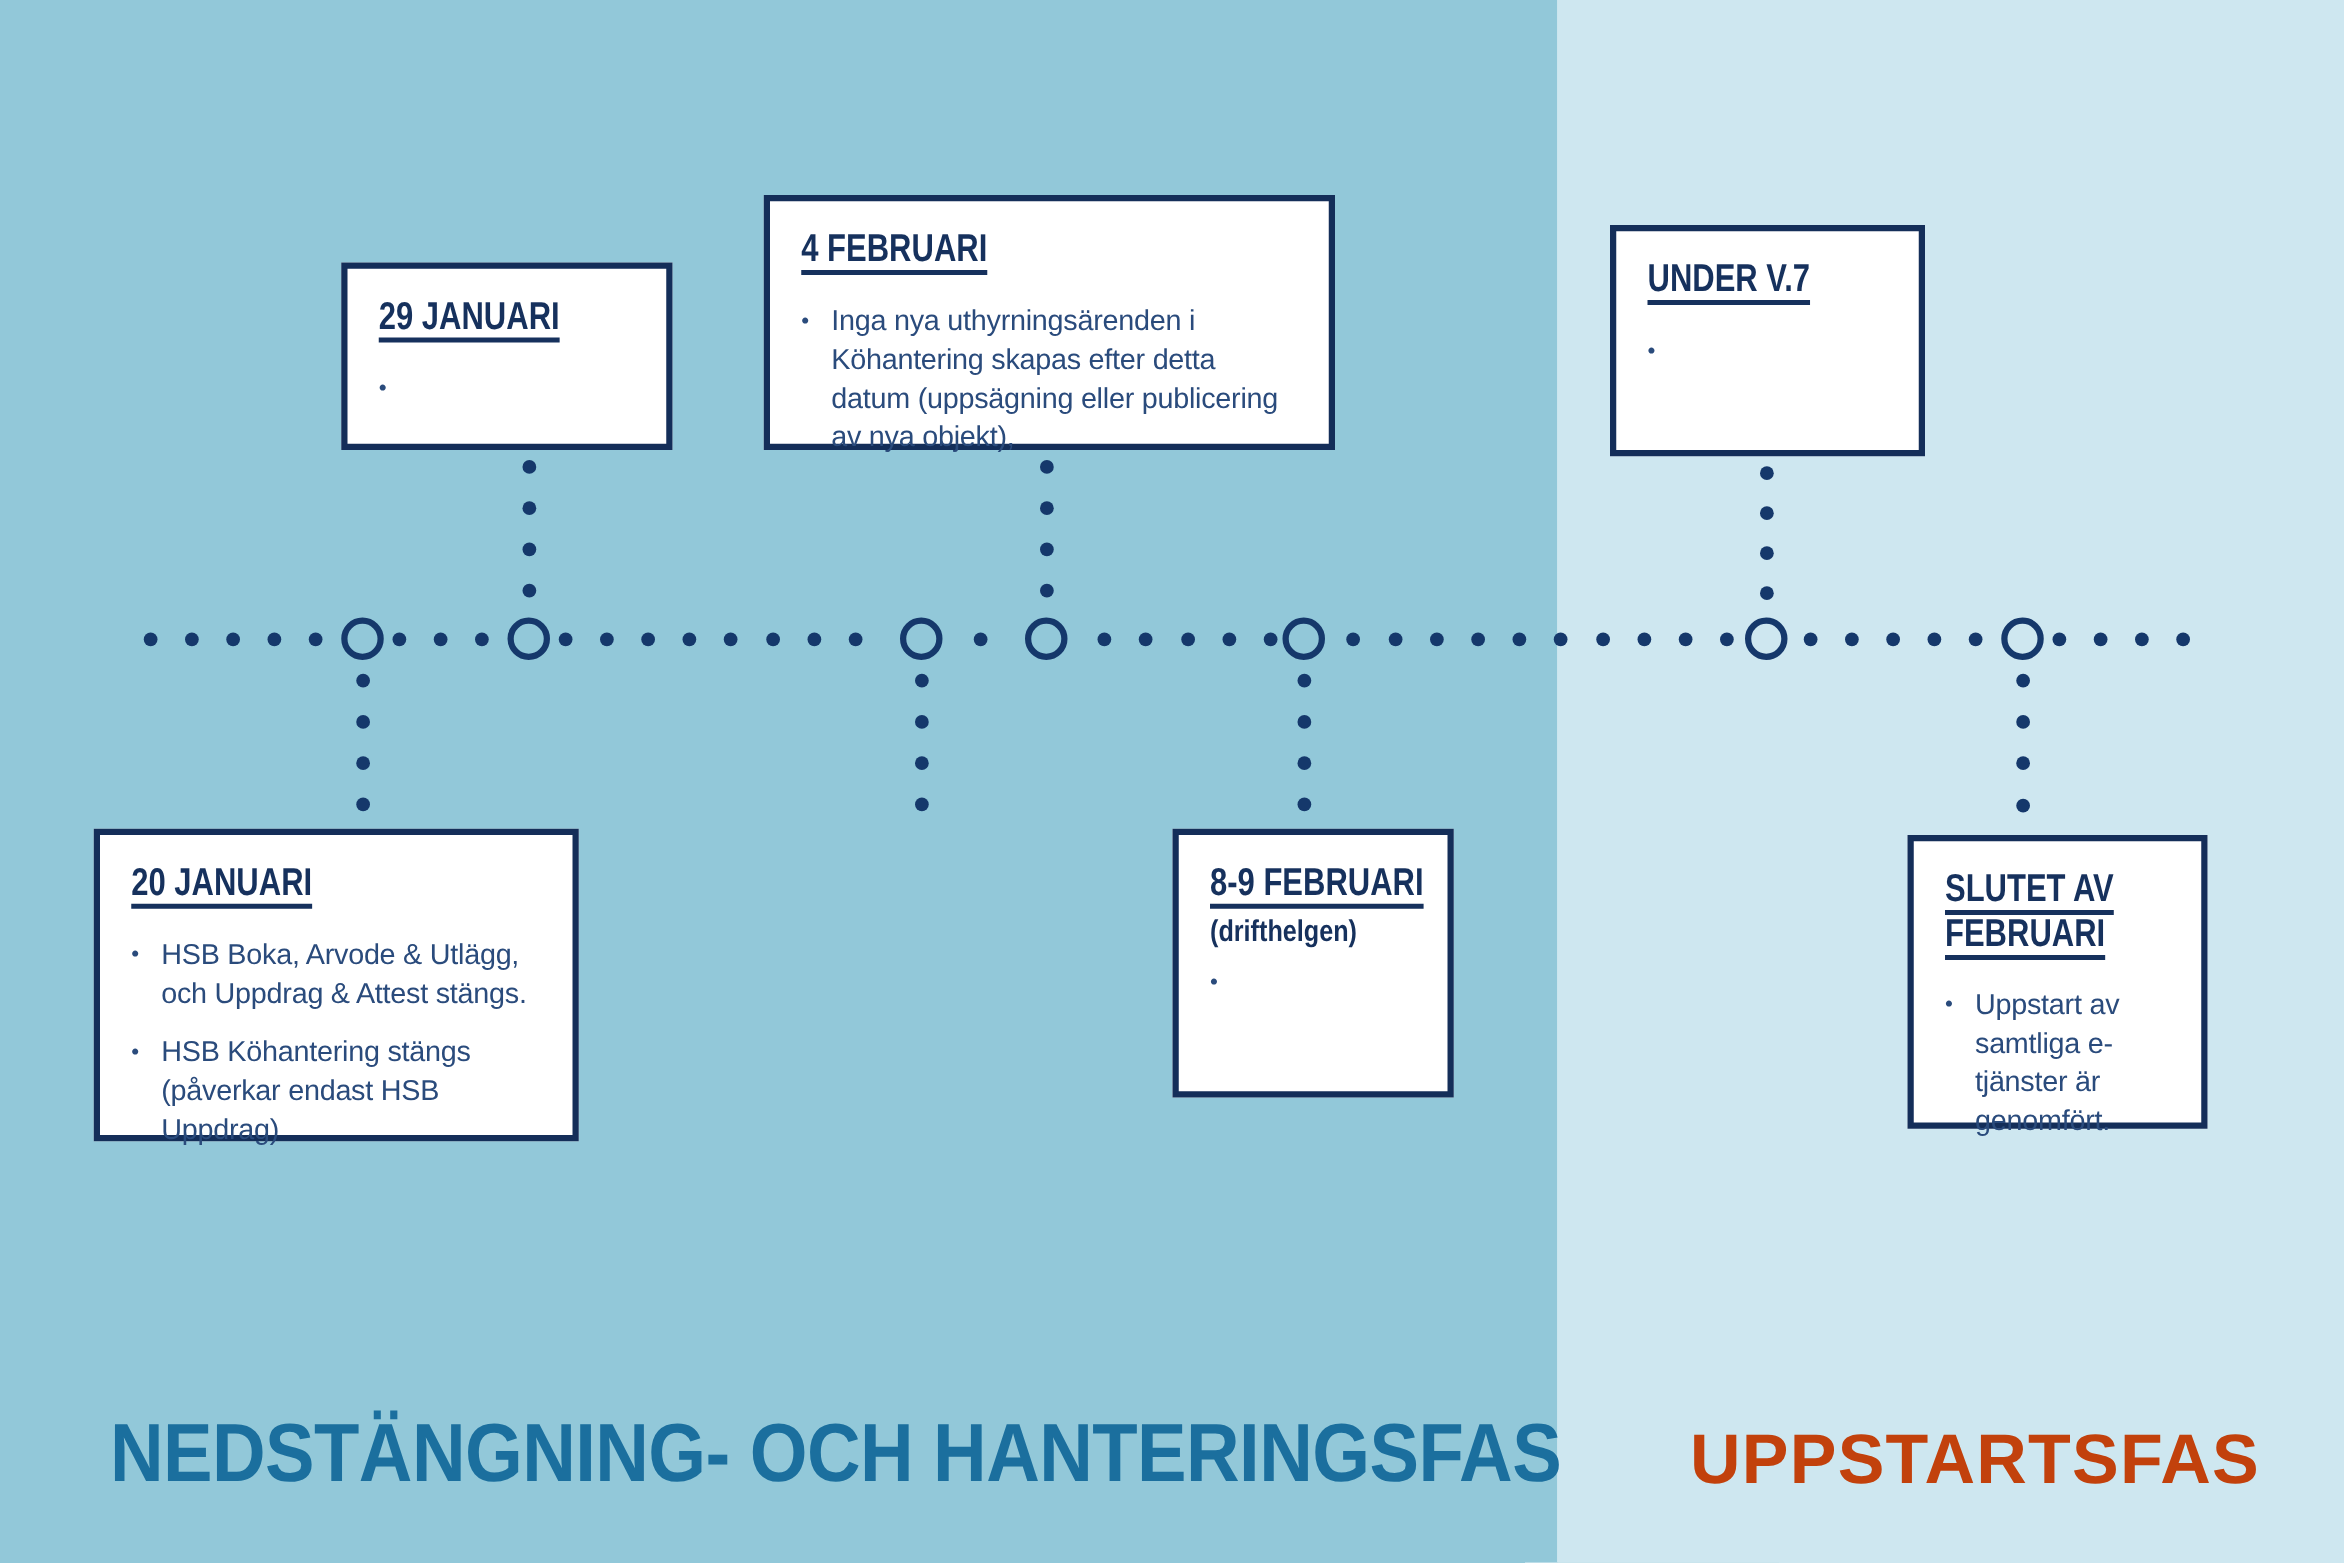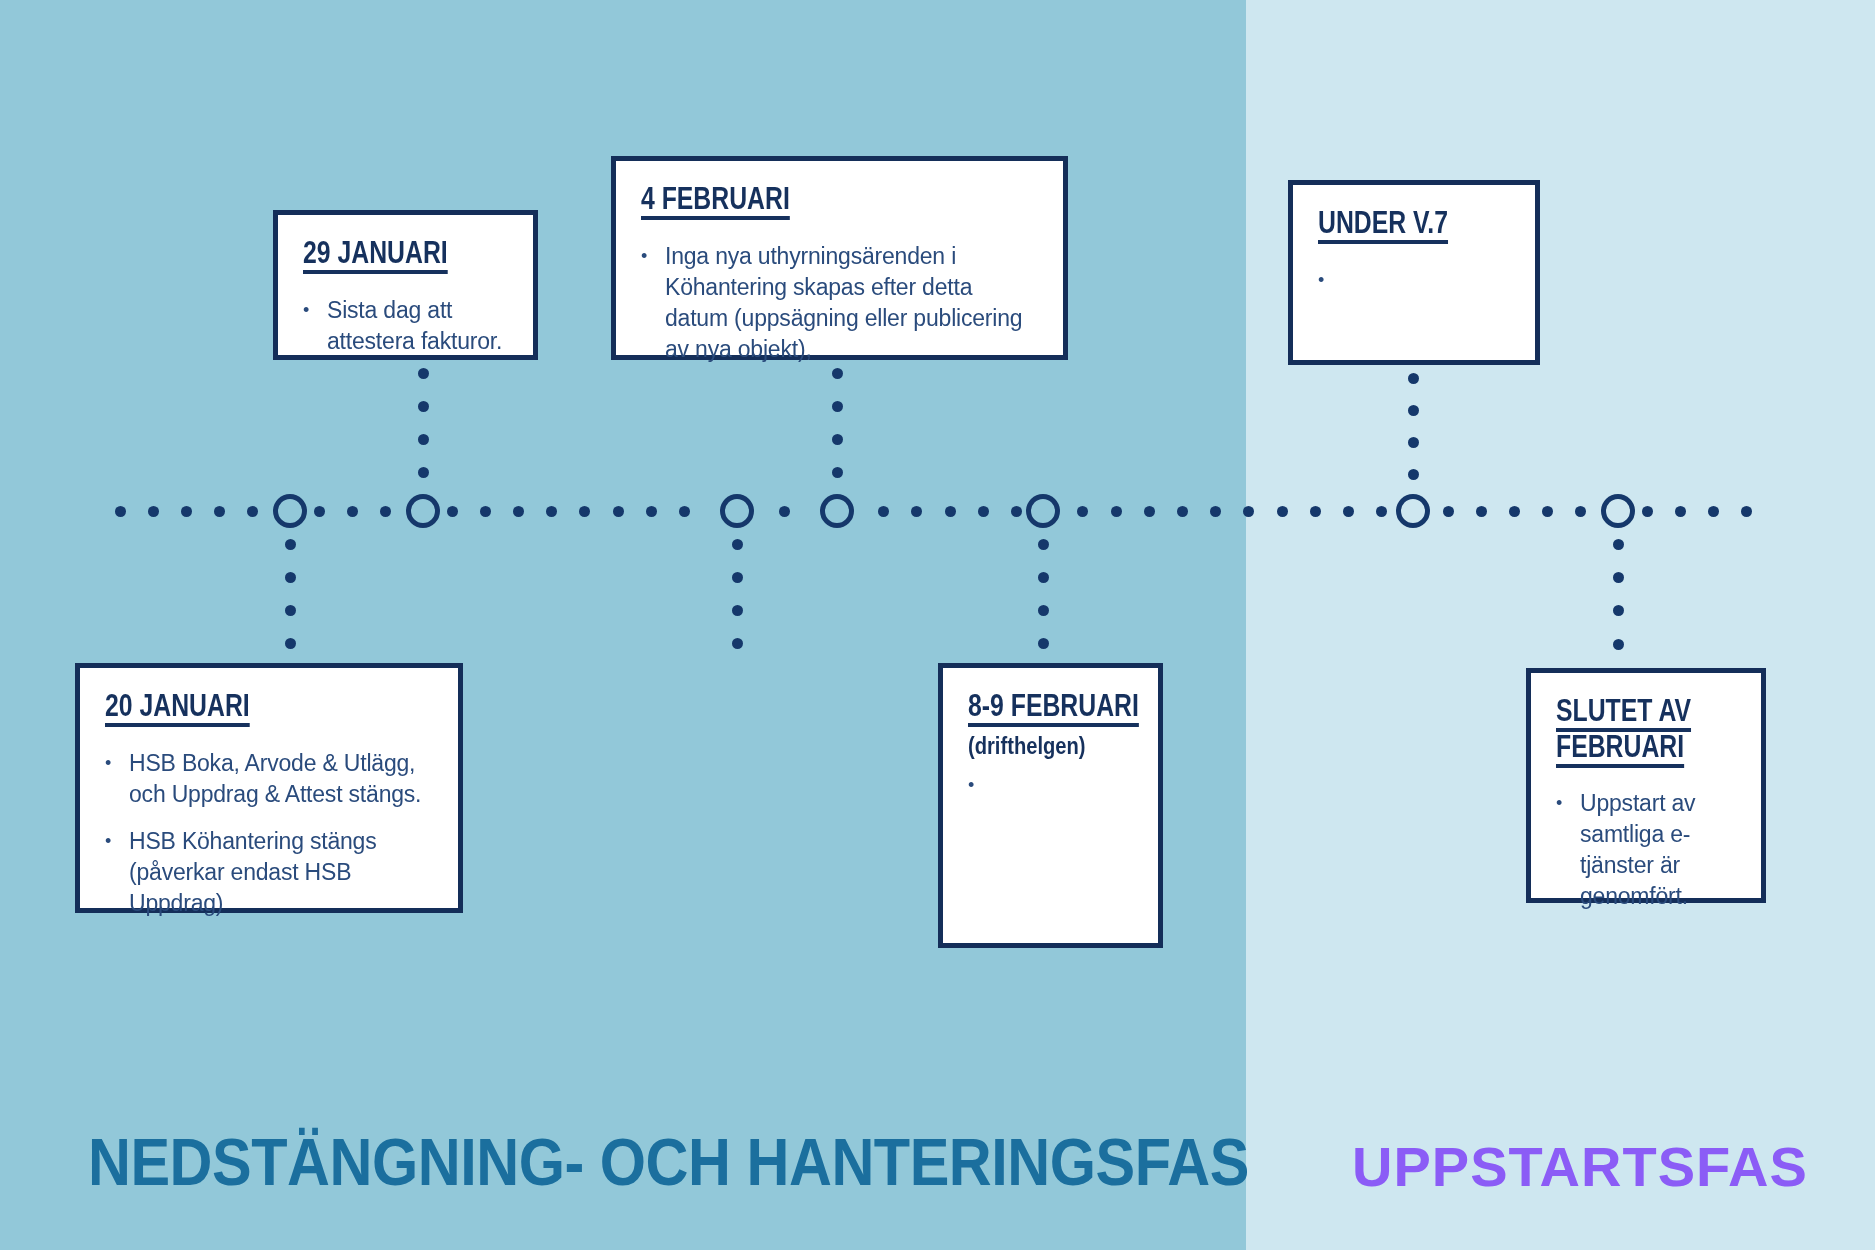--- a/index.html
+++ b/index.html
@@ -150,37 +150,36 @@
         <span class="t">HSB Köhantering stängs (påverkar endast HSB Uppdrag)</span>
       </div>
     </div>
   </div>
 
   <div class="event-box" style="left:273px;top:210px;width:265px;height:150px;">
     <span class="event-title">29 JANUARI</span>
     <div class="body-copy">
       <div class="bi">
         <span class="b">•</span>
-        <span class="t">Sista dag att attestera fakturor.</span>
       </div>
     </div>
   </div>
 
 
   <div class="event-box" style="left:611px;top:156px;width:457px;height:204px;padding-right:40px;">
     <span class="event-title">4 FEBRUARI</span>
     <div class="body-copy">
       <div class="bi">
         <span class="b">•</span>
         <span class="t">Inga nya uthyrningsärenden i Köhantering skapas efter detta datum (uppsägning eller publicering av nya objekt),</span>
       </div>
     </div>
   </div>
 
-  <div class="event-box" style="left:938px;top:663px;width:225px;height:285px;">
+  <div class="event-box" style="left:938px;top:663px;width:225px;height:215px;">
     <span class="event-title" style="margin-bottom:6px;">8-9 FEBRUARI</span>
     <span class="event-subtitle">(drifthelgen)</span>
     <div class="body-copy">
       <div class="bi">
         <span class="b">•</span>
       </div>
     </div>
   </div>
 
   <div class="event-box" style="left:1288px;top:180px;width:252px;height:185px;">
@@ -196,15 +195,15 @@
     <span class="event-title wrap">SLUTET AV FEBRUARI</span>
     <div class="body-copy">
       <div class="bi">
         <span class="b">•</span>
         <span class="t">Uppstart av samtliga e-tjänster är genomfört.</span>
       </div>
     </div>
   </div>
 
   <div class="phase-label phase-left" style="color: rgb(27, 111, 158);">NEDSTÄNGNING- OCH HANTERINGSFAS</div>
-  <div class="phase-label phase-right" style="color: #8b5cf6;">UPPSTARTSFAS</div>
+  <div class="phase-label phase-right" style="color: #c2410c;">UPPSTARTSFAS</div>
 
 </div>
 
 </body></html>

